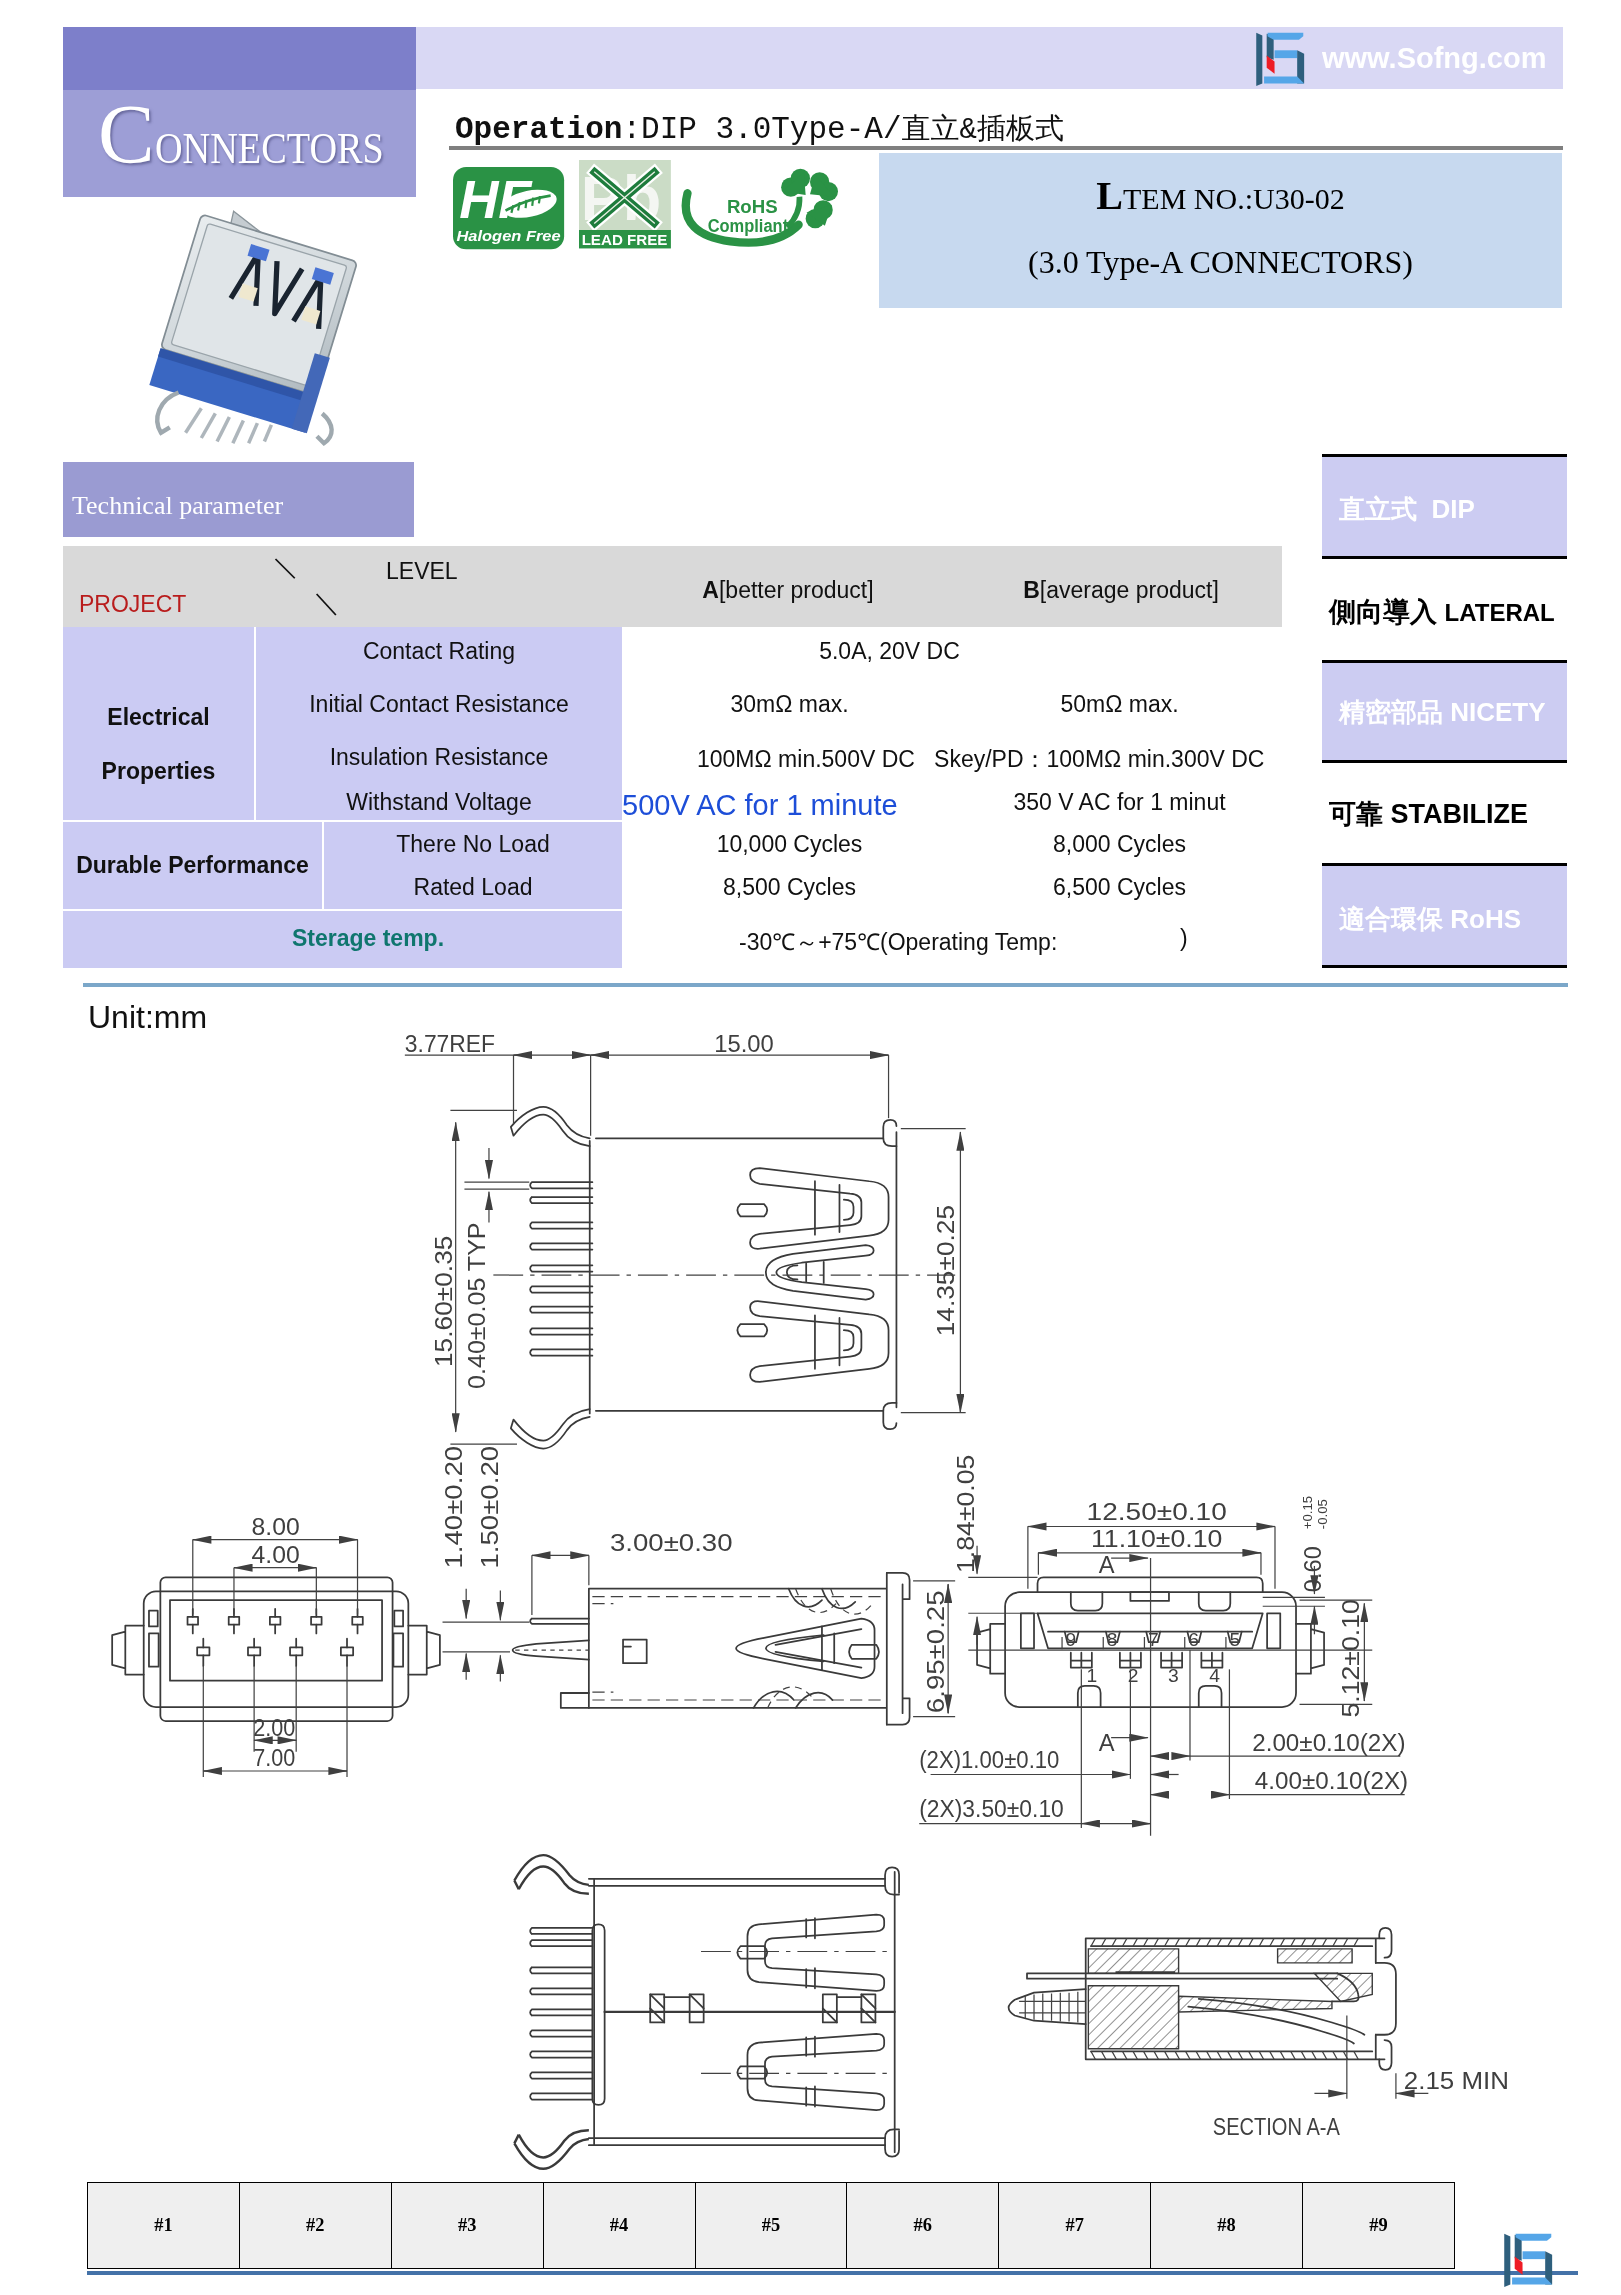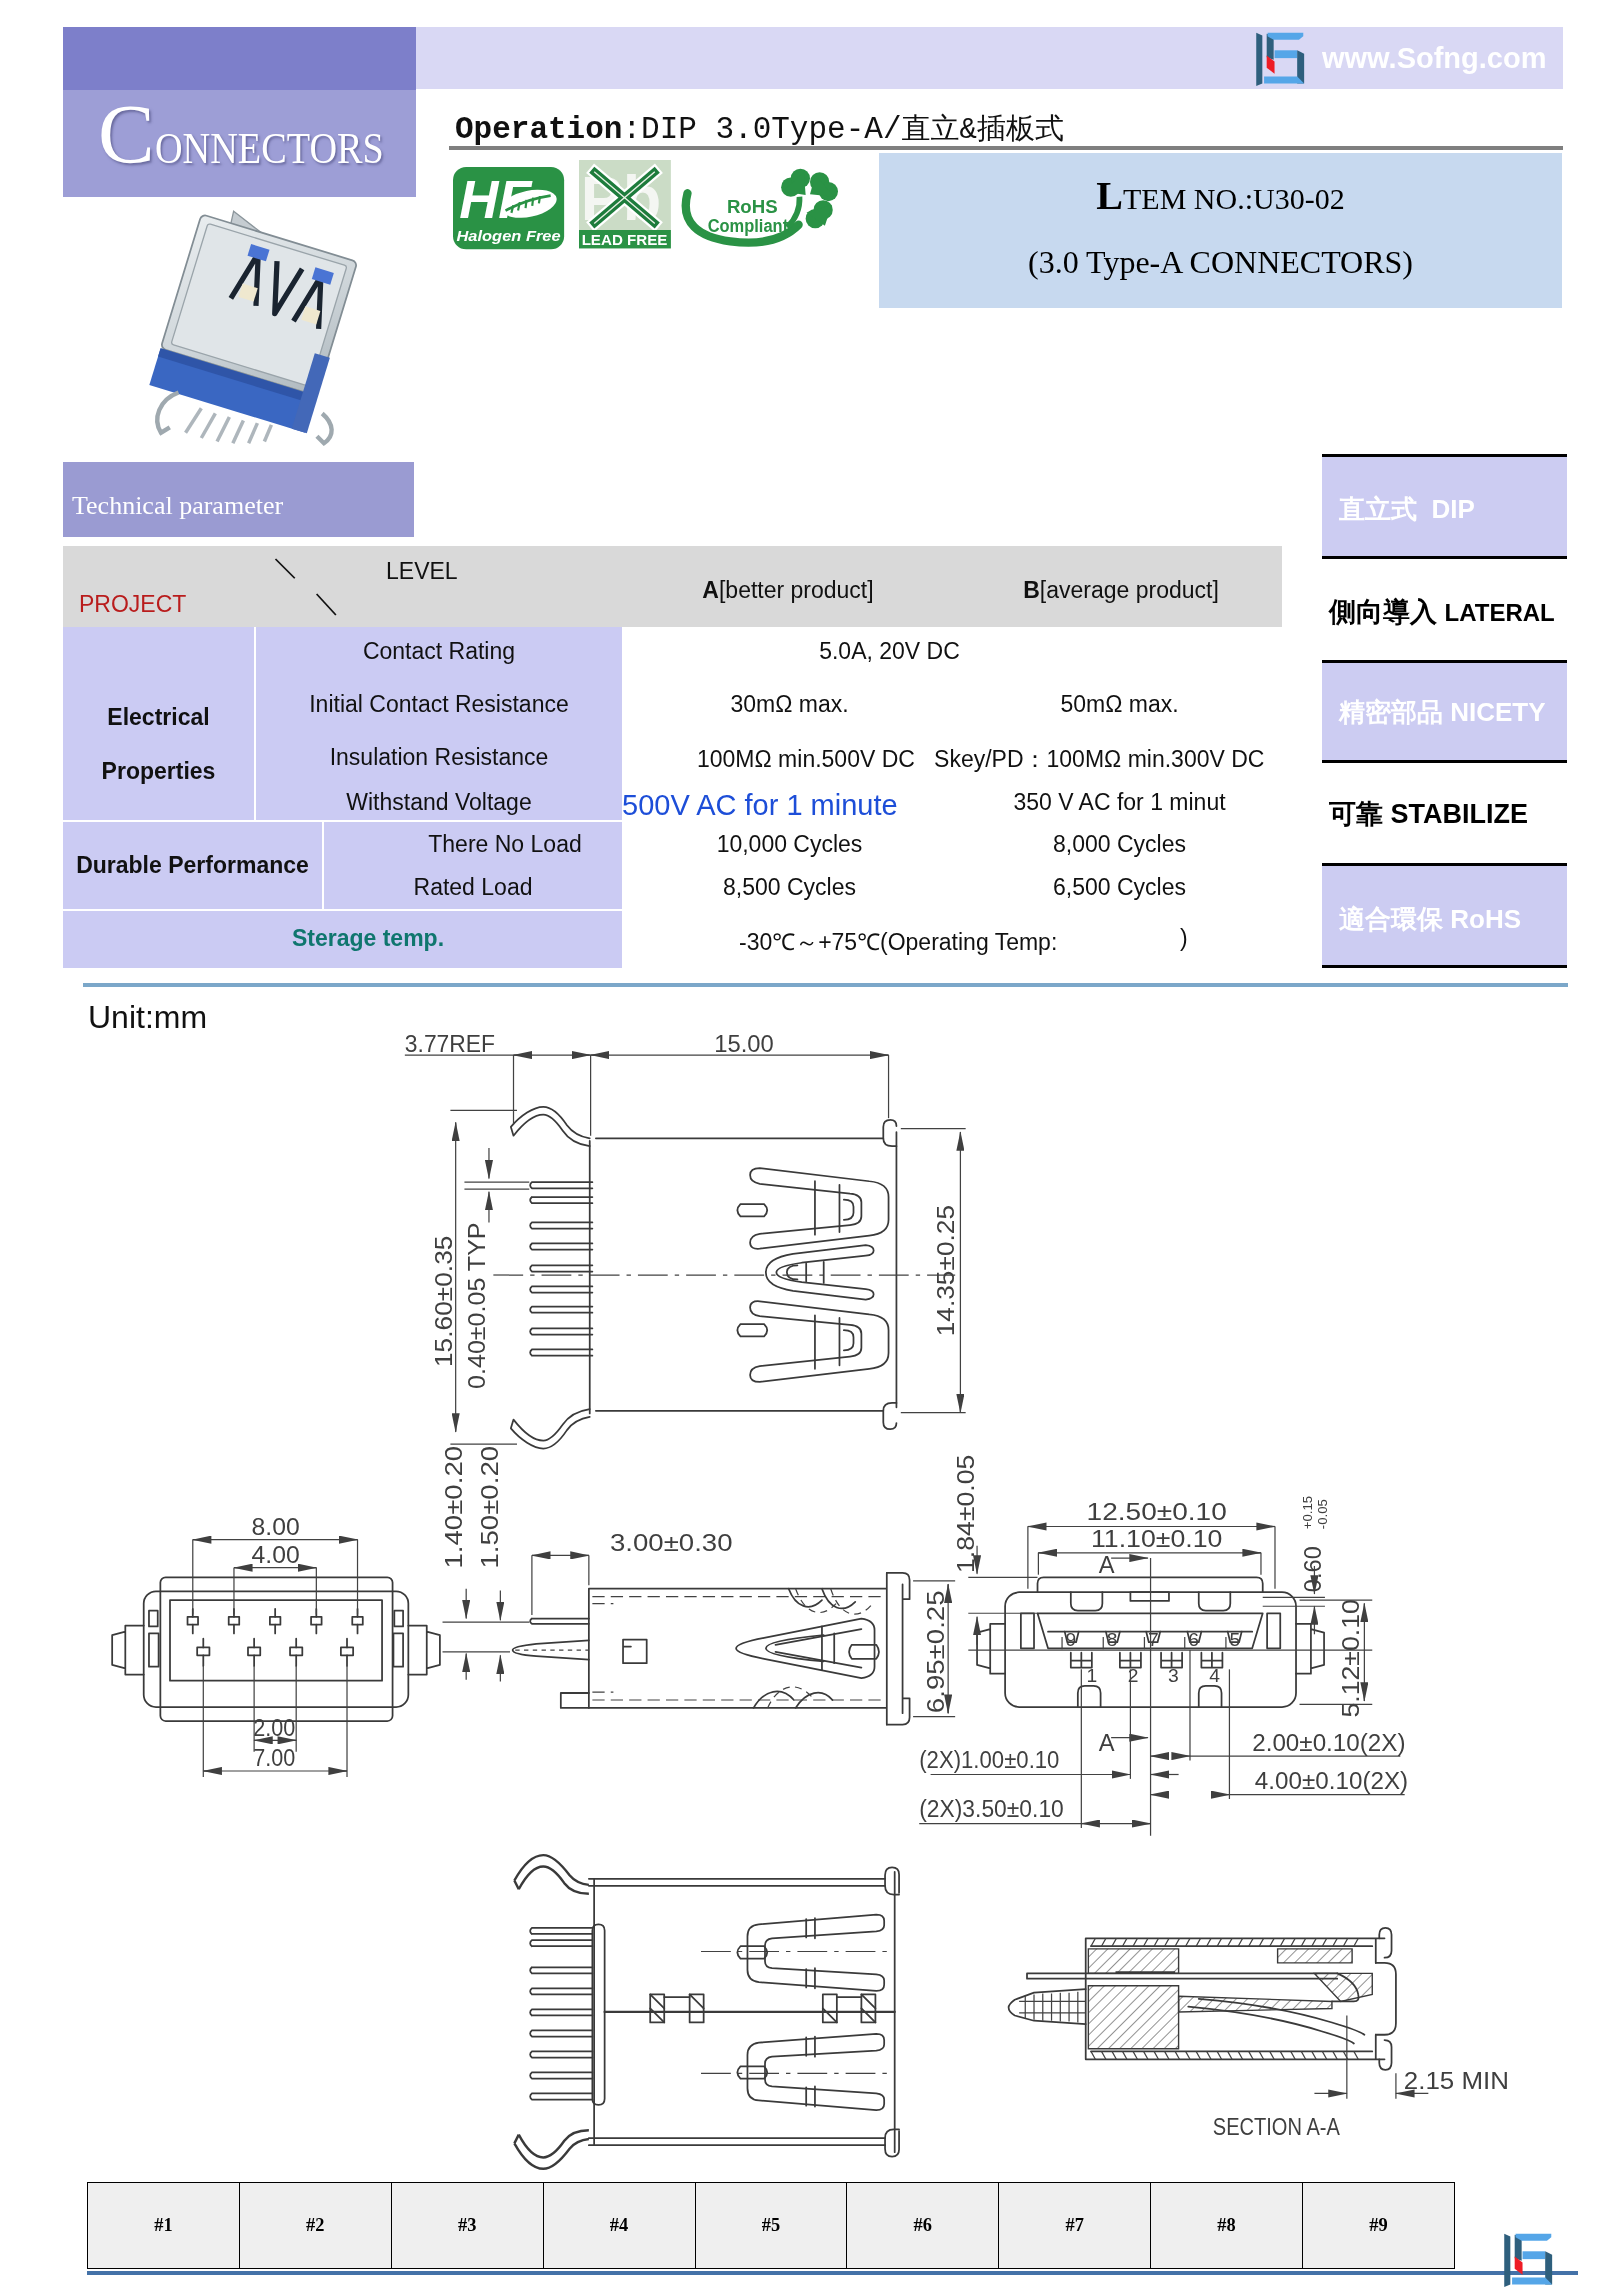--- a/index.html
+++ b/index.html
@@ -111,21 +111,21 @@
 <div class="abs" style="left:63px;top:690px;width:191px;text-align:center;font-size:23px;font-weight:bold;color:#111;line-height:54px;">Electrical<br>Properties</div>
 
 <div class="abs" style="left:63px;top:852px;width:259px;text-align:center;font-size:23px;font-weight:bold;color:#111;">Durable Performance</div>
 
 <div class="abs" style="left:63px;top:925px;width:610px;text-align:center;font-size:23px;font-weight:bold;color:#0f766e;">Sterage temp.</div>
 
 <div class="abs" style="left:256px;top:638px;width:366px;text-align:center;font-size:23px;color:#111;">Contact Rating</div>
 <div class="abs" style="left:256px;top:691px;width:366px;text-align:center;font-size:23px;color:#111;">Initial Contact Resistance</div>
 <div class="abs" style="left:256px;top:744px;width:366px;text-align:center;font-size:23px;color:#111;">Insulation Resistance</div>
 <div class="abs" style="left:256px;top:789px;width:366px;text-align:center;font-size:23px;color:#111;">Withstand Voltage</div>
-<div class="abs" style="left:324px;top:831px;width:298px;text-align:center;font-size:23px;color:#111;padding-left:32px;">There No Load</div>
+<div class="abs" style="left:324px;top:831px;width:298px;text-align:center;font-size:23px;color:#111;">There No Load</div>
 <div class="abs" style="left:324px;top:874px;width:298px;text-align:center;font-size:23px;color:#111;">Rated Load</div>
 
 <div class="abs" style="left:631px;top:638px;width:517px;text-align:center;font-size:23px;color:#111;">5.0A, 20V DC</div>
 <div class="abs" style="left:622px;top:691px;width:335px;text-align:center;font-size:23px;color:#111;">30mΩ max.</div>
 <div class="abs" style="left:952px;top:691px;width:335px;text-align:center;font-size:23px;color:#111;">50mΩ max.</div>
 <div class="abs" style="left:697px;top:744px;font-size:23px;color:#111;">100MΩ min.500V DC&nbsp;&nbsp;&nbsp;Skey/PD：100MΩ min.300V DC</div>
 <div class="abs" style="left:622px;top:789px;width:335px;text-align:left;font-size:29px;color:#1d4ed8;">500V AC for 1 minute</div>
 <div class="abs" style="left:952px;top:789px;width:335px;text-align:center;font-size:23px;color:#111;">350 V AC for 1 minut</div>
 <div class="abs" style="left:622px;top:831px;width:335px;text-align:center;font-size:23px;color:#111;">10,000 Cycles</div>
 <div class="abs" style="left:952px;top:831px;width:335px;text-align:center;font-size:23px;color:#111;">8,000 Cycles</div>

